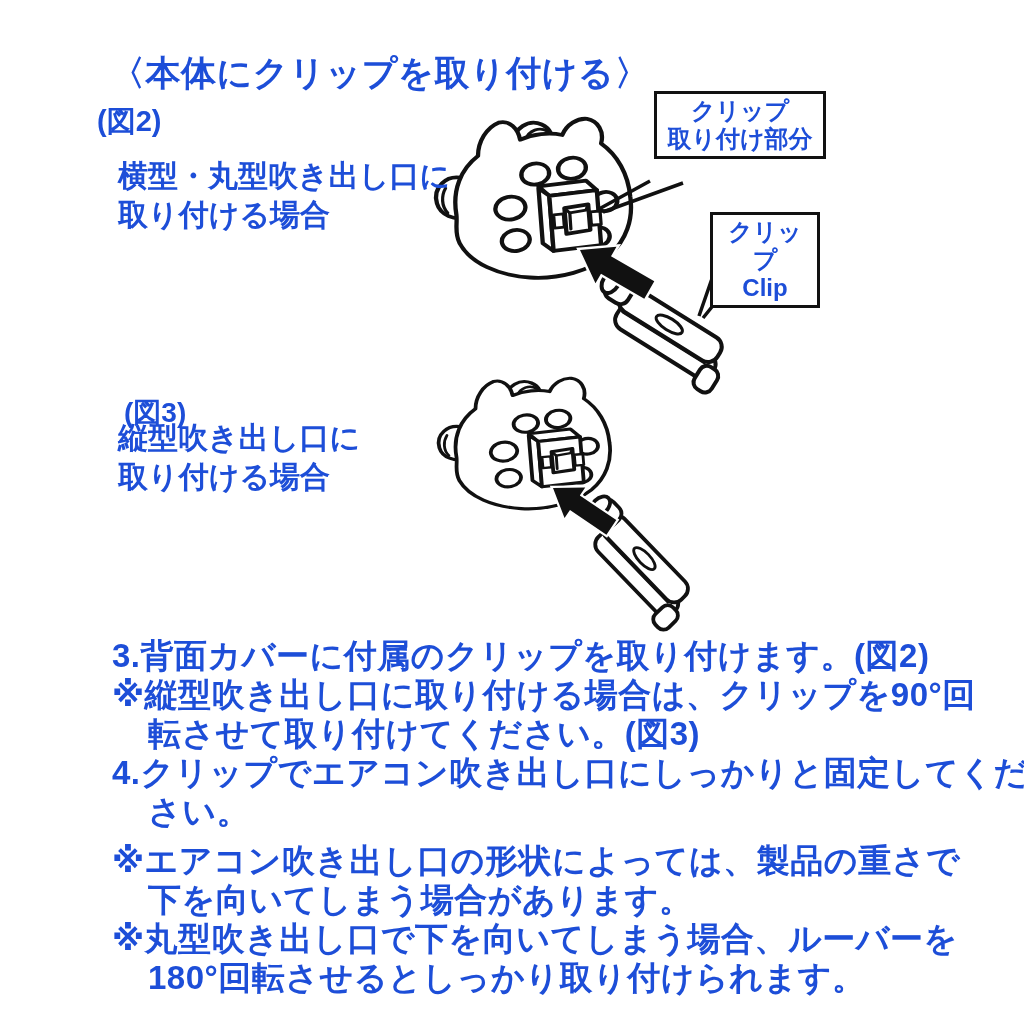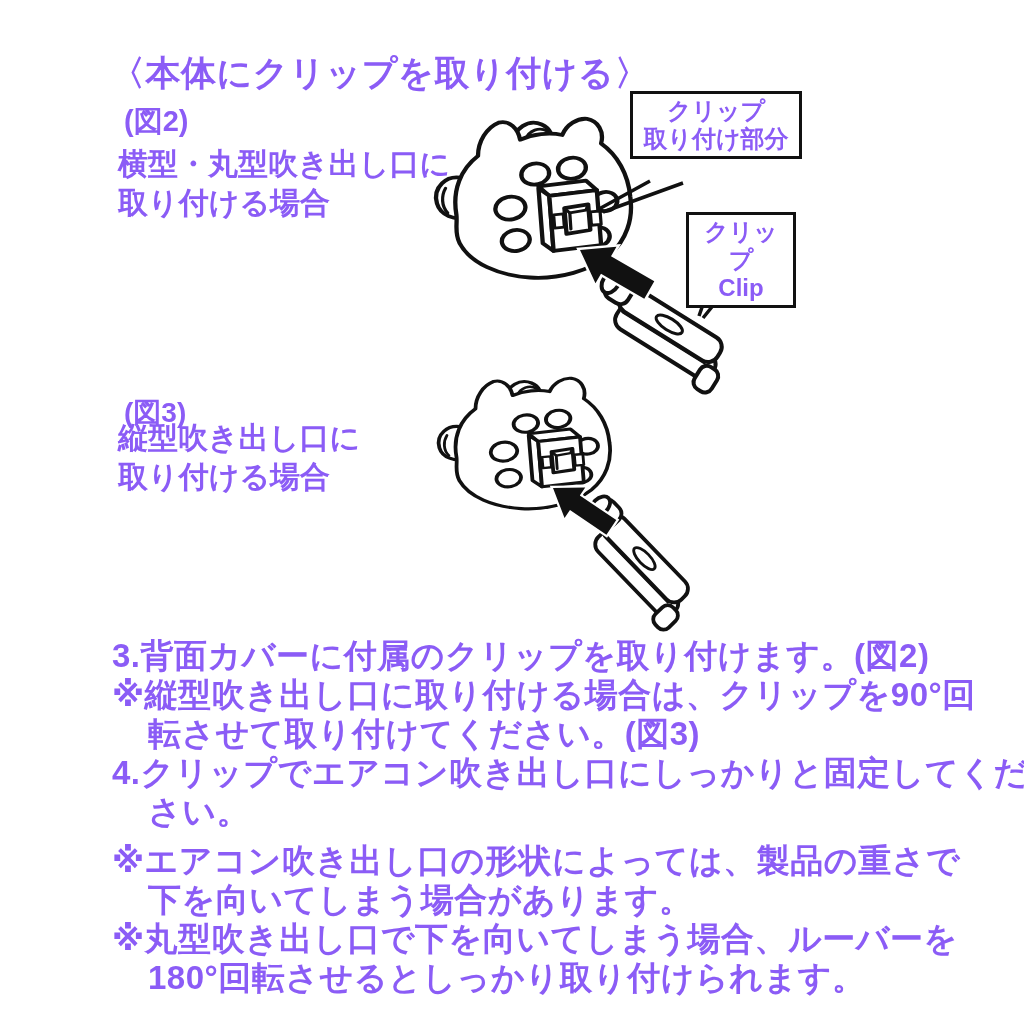--- a/index.html
+++ b/index.html
@@ -1,38 +1,39 @@
 <!DOCTYPE html>
 <html><head>
 <meta charset="utf-8">
 <style>
   html,body{margin:0;padding:0;background:#fff;}
   .page{
     position:relative;
     width:1024px;height:1024px;
     background:#ffffff;
-    color:#8b5cf6;
+    color:#1d4ed8;
     font-family:"Liberation Sans","DejaVu Sans",sans-serif;
     font-weight:700;
     overflow:hidden;
   }
   .diagram-canvas{
     position:absolute;left:0;top:0;width:1024px;height:1024px;z-index:1;
   }
   .txt{position:absolute;z-index:2;white-space:nowrap;}
   .doc-title{left:110px;top:50px;font-size:35px;letter-spacing:0.5px;}
-  .fig2-label{left:124px;top:102px;font-size:29px;}
-  .fig2-caption{left:118px;top:144px;font-size:30px;line-height:39px;}
+  .fig2-label{left:97px;top:102px;font-size:29px;}
+  .fig2-caption{left:118px;top:156px;font-size:30px;line-height:39px;}
   .fig3-label{left:124px;top:394px;font-size:28px;}
   .fig3-caption{left:118px;top:418px;font-size:30px;line-height:39px;}
   .callout{
     position:absolute;z-index:2;
     border:3px solid #111;background:#fff;
     text-align:center;font-size:24px;line-height:28px;
     padding:3px 8px;
+    margin-left:24px;
   }
   .callout.connection{left:630px;top:91px;width:150px;}
   .callout.clip{left:686px;top:212px;width:88px;}
   .instructions{
     position:absolute;z-index:2;left:112px;top:636px;
     font-size:33px;line-height:39px;letter-spacing:0.5px;
   }
   .instructions .line{white-space:nowrap;}
   .instructions .indent{padding-left:36px;}
   .instructions .gap{margin-top:10px;}

